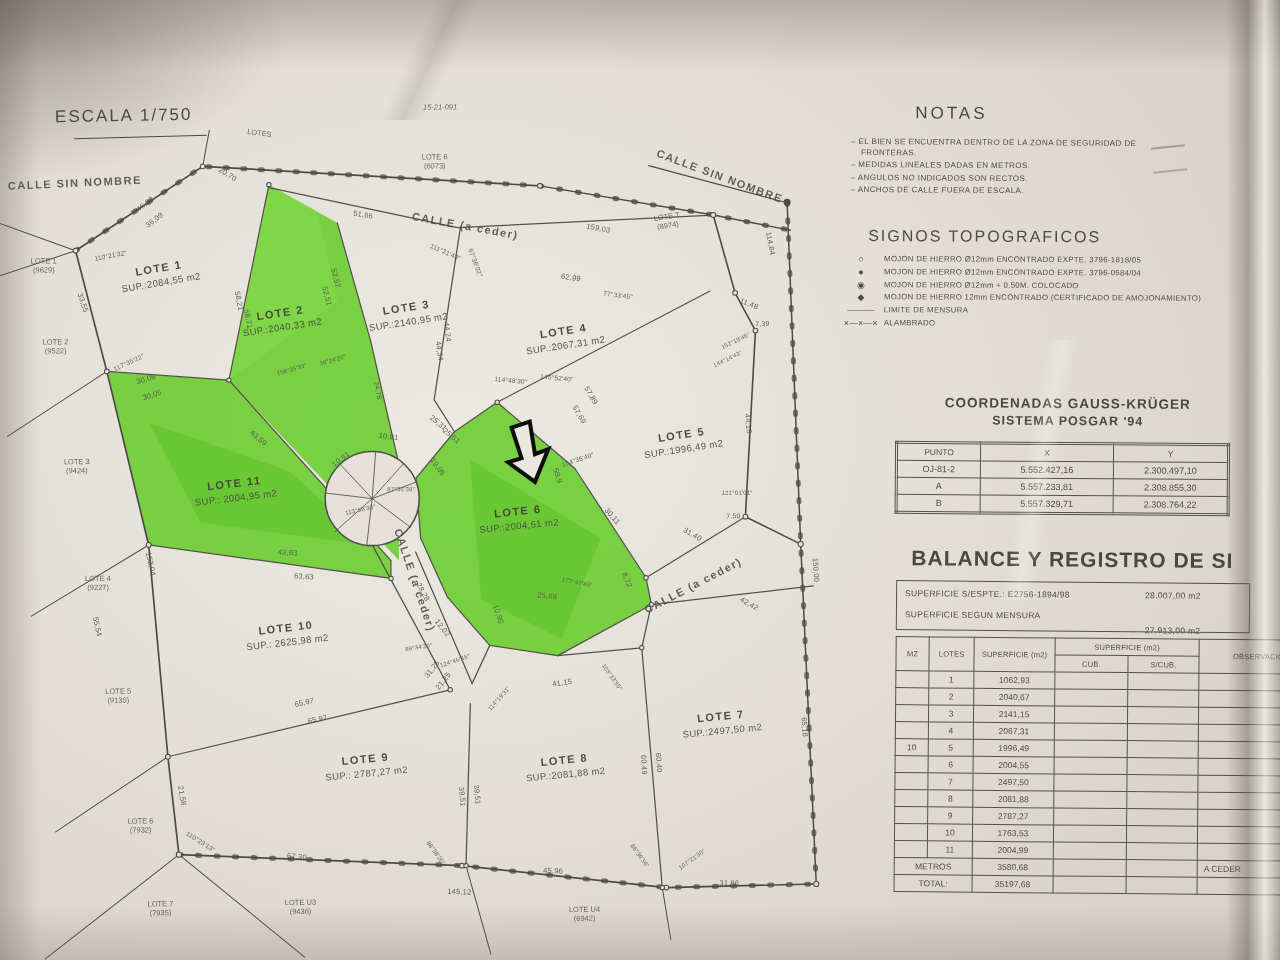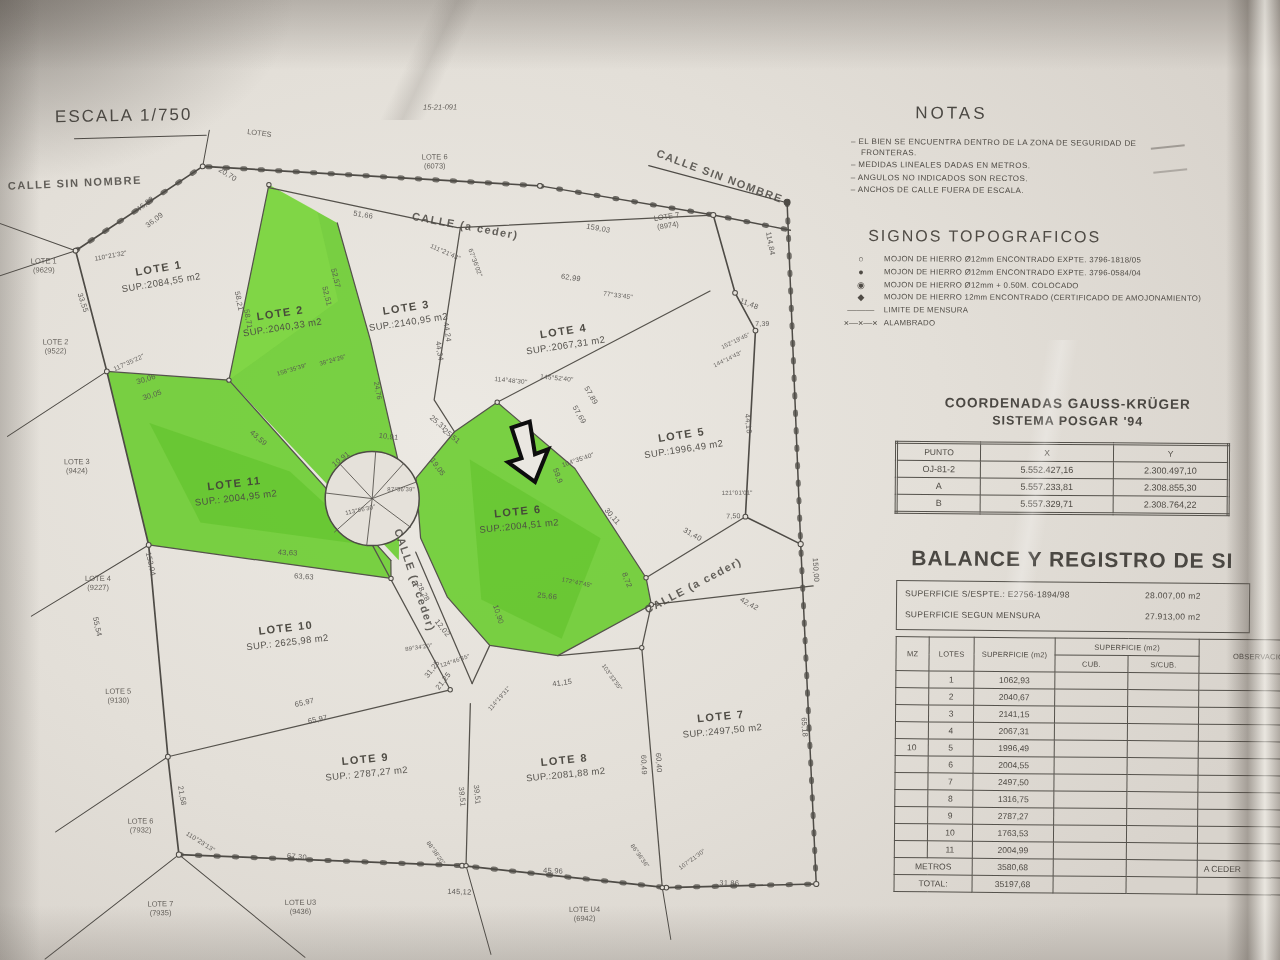--- a/index.html
+++ b/index.html
@@ -421,21 +421,21 @@
         </tbody>
     </table>
   </section>
 
   <section id="balance" class="panel">
     <h2>BALANCE Y REGISTRO DE SI</h2>
     <div id="sup-box">
       <span class="srow" style="top:7px">SUPERFICIE S/ESPTE.: E2756-1894/98</span>
       <span class="sval" style="top:7px">28.007,00 m2</span>
       <span class="srow" style="top:28px">SUPERFICIE SEGUN MENSURA</span>
-      <span class="sval" style="top:28px">27.913,00 m2</span>
+      <span class="sval" style="top:42px">27.913,00 m2</span>
     </div>
     <table id="balance-table">
       <colgroup>
           <col style="width:33px">
           <col style="width:45px">
           <col style="width:81px">
           <col style="width:73px">
           <col style="width:71px">
           <col style="width:135px">
         </colgroup>
@@ -505,21 +505,21 @@
             <td></td>
             <td>7</td>
             <td>2497,50</td>
             <td></td>
             <td></td>
             <td></td>
           </tr>
           <tr>
             <td></td>
             <td>8</td>
-            <td>1316,75</td>
+            <td>2081,88</td>
             <td></td>
             <td></td>
             <td></td>
           </tr>
           <tr>
             <td></td>
             <td>9</td>
             <td>2787,27</td>
             <td></td>
             <td></td>

